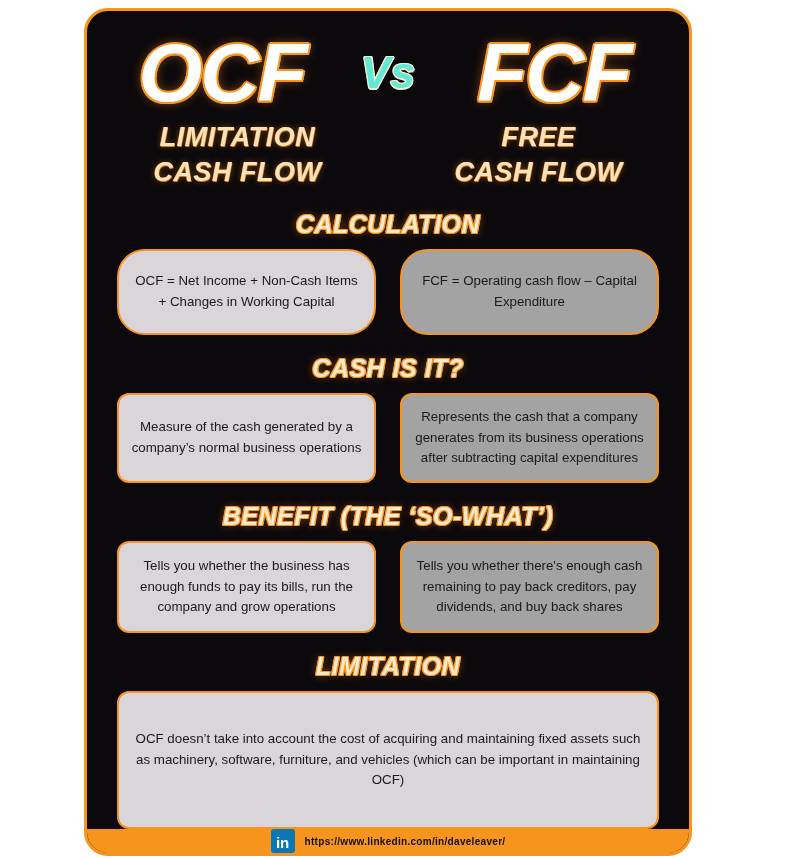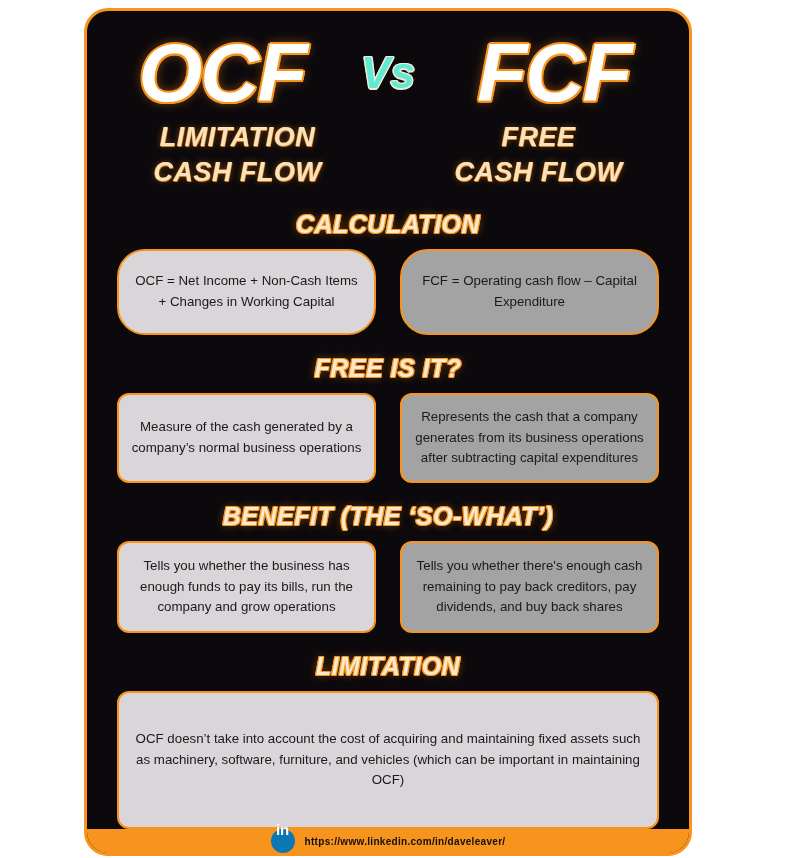--- a/index.html
+++ b/index.html
@@ -66,24 +66,24 @@
   .h138 { height: 138px; }
 
   .spacer { flex: 1; }
 
   
   .footer-bar {
     height: 27px; background: #f7941d; display: flex; align-items: center;
     justify-content: center; gap: 10px;
   }
   .linkedin-icon {
-    width: 24px; height: 24px; background: #0b77b5; border-radius: 12px;
+    width: 24px; height: 24px; background: #0b77b5; border-radius: 3px;
     color: #ffffff; font-weight: bold; font-size: 15px;
     display: flex; align-items: flex-end; justify-content: center;
-    line-height: 1.2; padding-bottom: 14px;
+    line-height: 1.2; padding-bottom: 1px;
   }
   .footer-url {
     font-size: 10px; font-weight: bold; color: #111111; letter-spacing: 0.3px;
     text-decoration: none; cursor: pointer;
   }
 </style>
 </head>
 <body>
 
 <div class="card">
@@ -112,21 +112,21 @@
   <div class="section-header">CALCULATION</div>
   <div class="boxes-row">
     <div class="info-box box-left h86">
       <span>OCF = Net Income + Non-Cash Items + Changes in Working Capital</span>
     </div>
     <div class="info-box box-right h86">
       <span>FCF = Operating cash flow – Capital Expenditure</span>
     </div>
   </div>
 
-  <div class="section-header">FREE IS IT?</div>
+  <div class="section-header">CASH IS IT?</div>
   <div class="boxes-row">
     <div class="info-box box-left h90">
       <span>Measure of the cash generated by a company’s normal business operations</span>
     </div>
     <div class="info-box box-right h90">
       <span>Represents the cash that a company generates from its business operations after subtracting capital expenditures</span>
     </div>
   </div>
 
   <div class="section-header">BENEFIT (THE ‘SO-WHAT’)</div>

